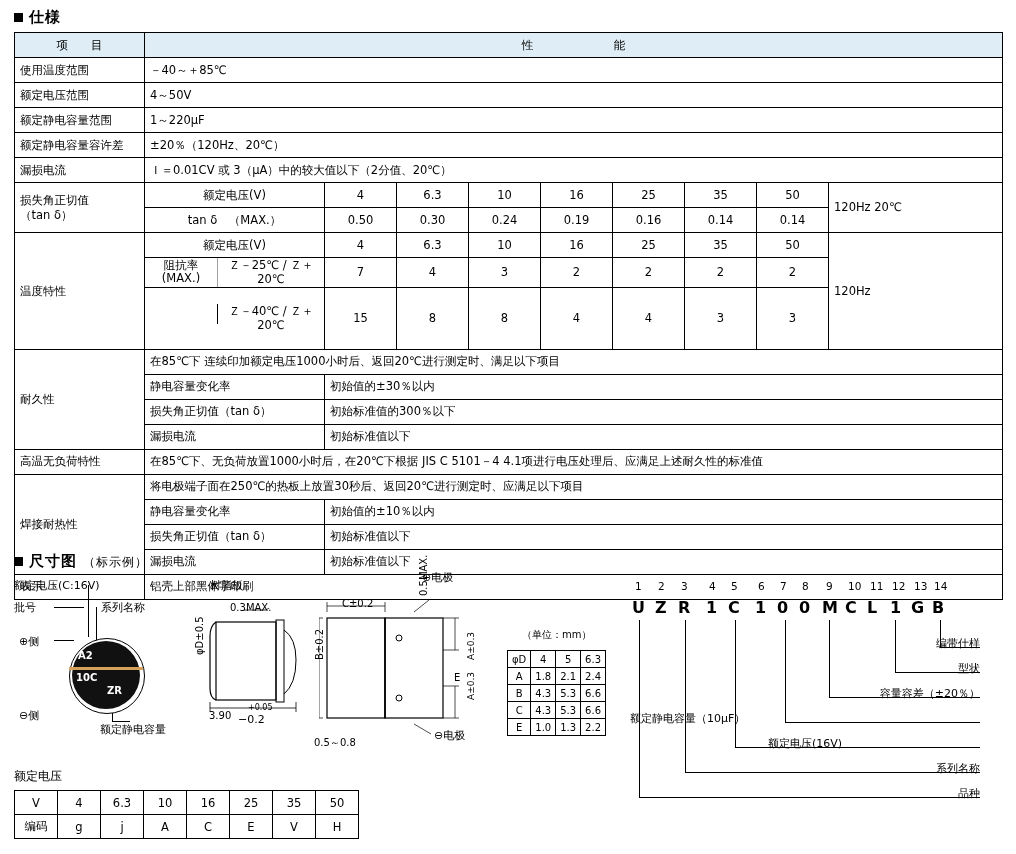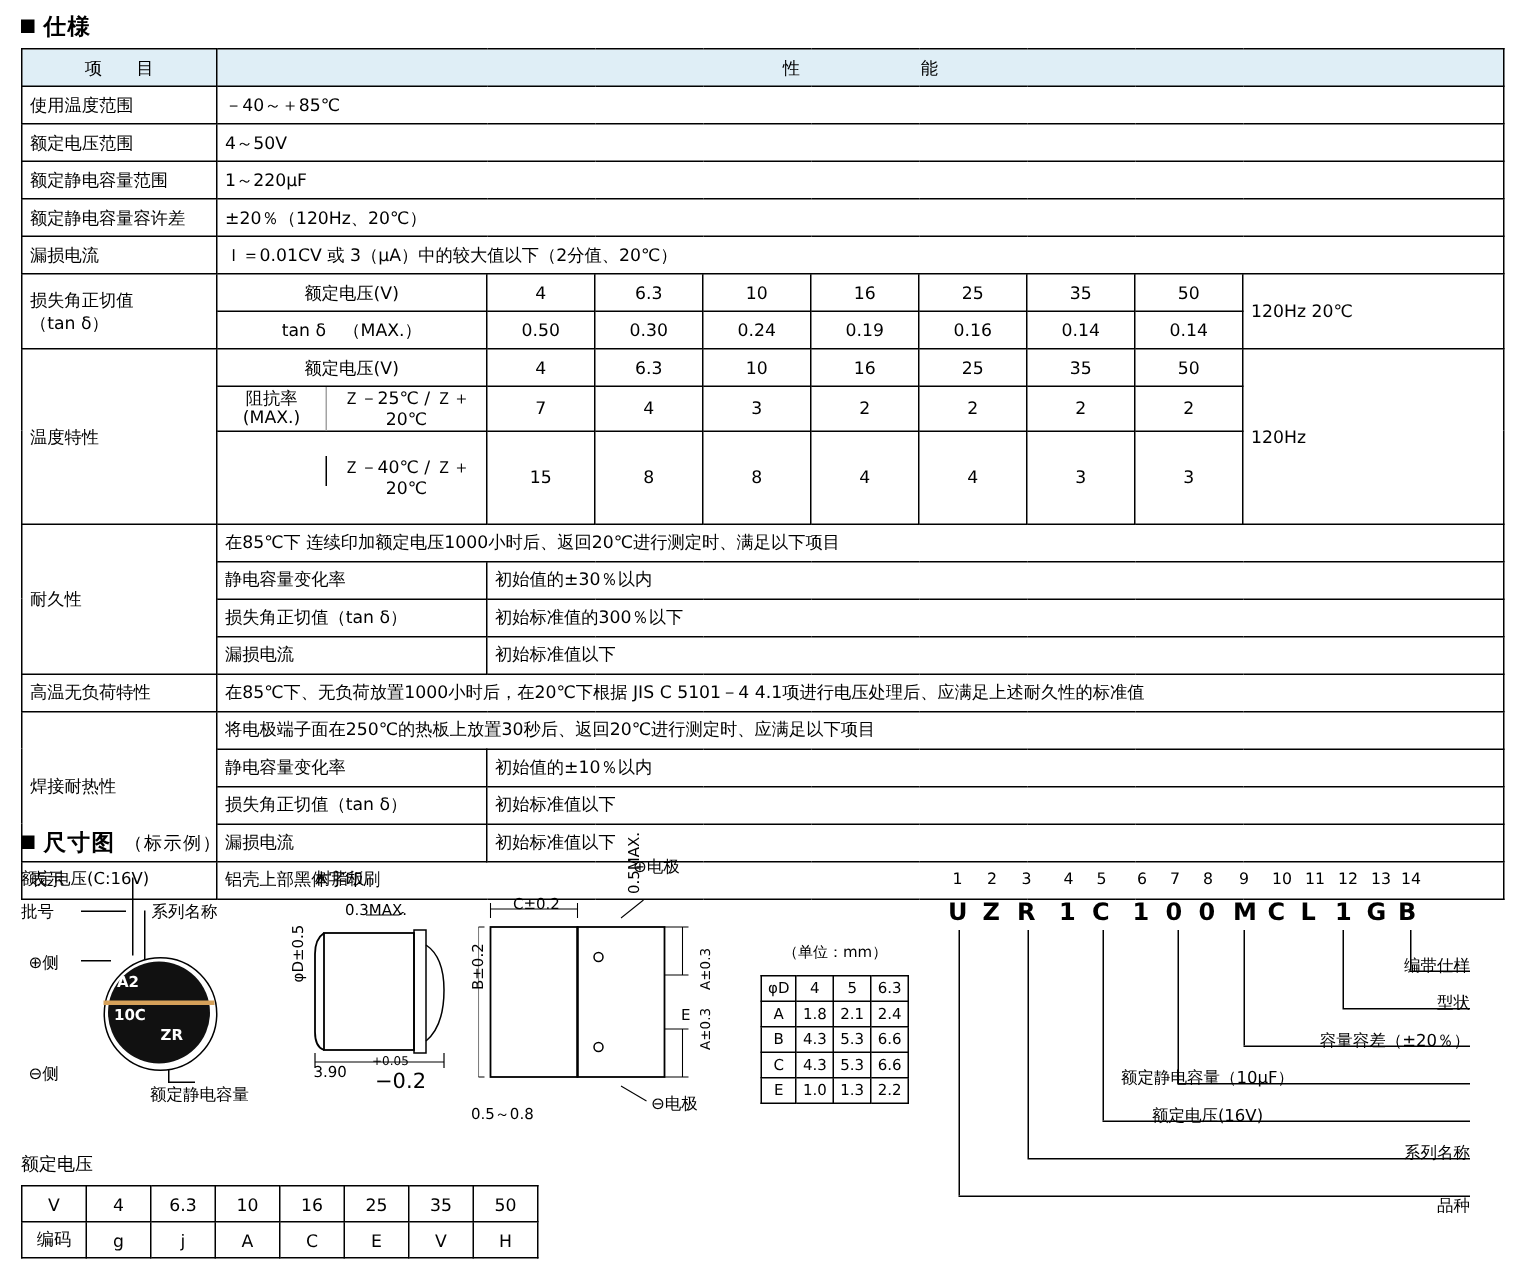--- a/index.html
+++ b/index.html
@@ -259,21 +259,21 @@
       <div class="cap-txt" style="left:64px;top:100px;">A2</div>
       <div class="cap-txt" style="left:62px;top:122px;">10C</div>
       <div class="cap-txt" style="left:93px;top:135px;">ZR</div>
     </div>
 
     <div class="lbl" style="left:196px;top:28px;">树脂板</div>
     <div class="lbl-sm" style="left:216px;top:52px;">0.3MAX.</div>
     <div class="lbl-sm" style="left:180px;top:105px;transform:rotate(-90deg);transform-origin:left top;">φD±0.5</div>
     <div class="lbl-sm" style="left:195px;top:160px;">3.90</div>
     <div class="lbl-sm" style="left:234px;top:153px;font-size:8px;">+0.05</div>
-    <div class="lbl-sm" style="left:236px;top:163px;font-size:14px;">−0.2</div>
+    <div class="lbl-sm" style="left:224px;top:163px;font-size:11px;">−0.2</div>
 
     <svg width="130" height="140" style="position:absolute;left:190px;top:58px;">
       <rect x="12" y="14" width="60" height="78" fill="none" stroke="#000" stroke-width="1.2"></rect>
       <path d="M12,14 Q6,18 6,28 L6,80 Q6,90 12,92" fill="none" stroke="#000" stroke-width="1.2"></path>
       <rect x="72" y="12" width="8" height="82" fill="none" stroke="#000" stroke-width="1"></rect>
       <path d="M80,22 Q92,30 92,52 Q92,76 80,86" fill="none" stroke="#000" stroke-width="1"></path>
       <line x1="6" y1="100" x2="92" y2="100" stroke="#000" stroke-width="0.8"></line>
       <line x1="6" y1="94" x2="6" y2="104" stroke="#000" stroke-width="0.8"></line>
       <line x1="92" y1="94" x2="92" y2="104" stroke="#000" stroke-width="0.8"></line>
       <line x1="40" y1="2" x2="62" y2="2" stroke="#000" stroke-width="0.8"></line>
@@ -394,24 +394,24 @@
     <div class="leader" style="left:265px;top:122px;width:85px;height:1px;"></div>
     <div class="leader" style="left:199px;top:147px;width:151px;height:1px;"></div>
     <div class="leader" style="left:155px;top:172px;width:195px;height:1px;"></div>
     <div class="leader" style="left:105px;top:197px;width:245px;height:1px;"></div>
     <div class="leader" style="left:55px;top:222px;width:295px;height:1px;"></div>
     <div class="leader" style="left:9px;top:247px;width:341px;height:1px;"></div>
 
     <div class="lbl" style="left:0px;top:86px;width:350px;text-align:right;">编带仕样</div>
     <div class="lbl" style="left:0px;top:111px;width:350px;text-align:right;">型状</div>
     <div class="lbl" style="left:0px;top:136px;width:350px;text-align:right;">容量容差（±20％）</div>
-    <div class="lbl" style="left:0px;top:161px;width:350px;text-align:center;">额定静电容量（10μF）</div>
+    <div class="lbl" style="left:0px;top:161px;width:350px;text-align:left;">额定静电容量（10μF）</div>
     <div class="lbl" style="left:0px;top:186px;width:350px;text-align:center;">额定电压(16V)</div>
     <div class="lbl" style="left:0px;top:211px;width:350px;text-align:right;">系列名称</div>
-    <div class="lbl" style="left:0px;top:246px;width:350px;text-align:right;">品种</div>
+    <div class="lbl" style="left:0px;top:236px;width:350px;text-align:right;">品种</div>
   </div>
 
   <div style="position:absolute;left:14px;top:768px;font-size:12px;">额定电压</div>
   <table class="vcode">
     <tbody>
       <tr>
         <td>V</td>
         <td>4</td>
         <td>6.3</td>
         <td>10</td>

